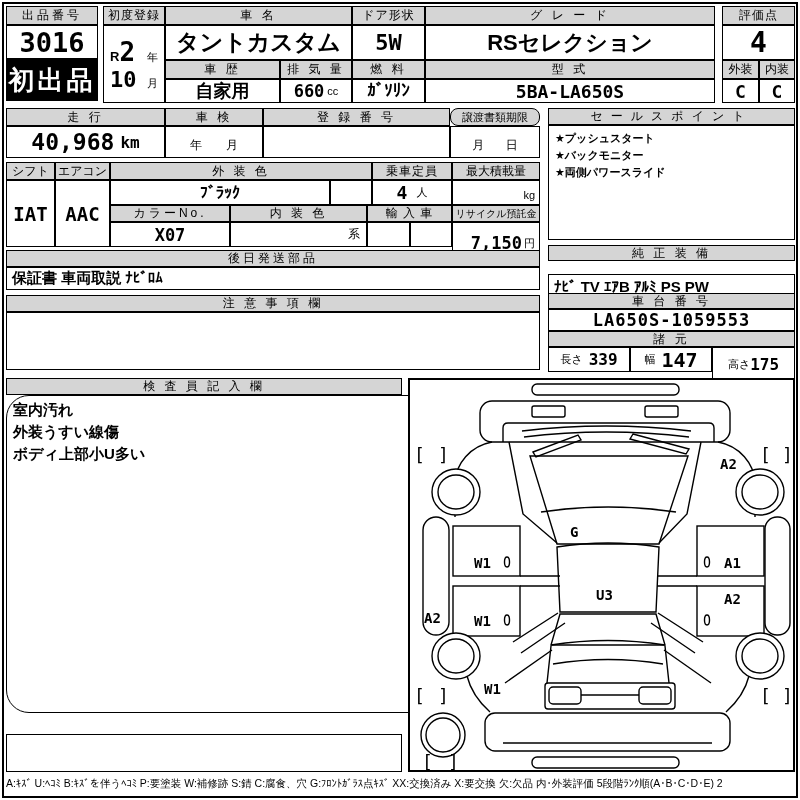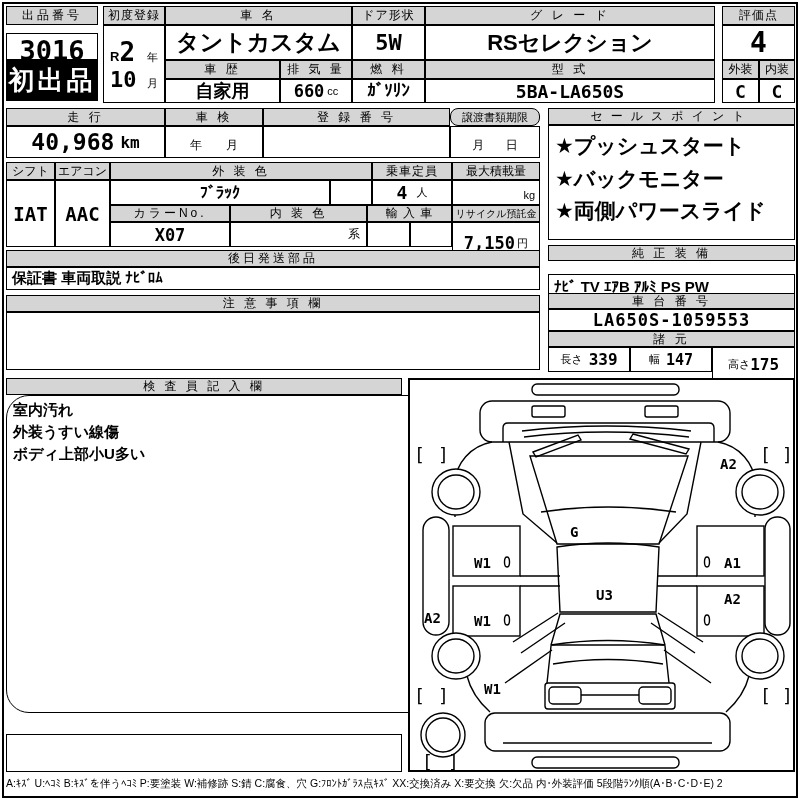--- a/index.html
+++ b/index.html
@@ -10,37 +10,37 @@
      display:flex;align-items:center;justify-content:center;overflow:hidden;white-space:nowrap;}
   .h{background:#d5d5d5;font-size:12px;letter-spacing:3px;font-weight:normal;}
   .h.ls0{letter-spacing:0;}
   .h.ls1{letter-spacing:1px;}
   .v{font-weight:bold;}
   .mono{font-family:"DejaVu Sans Mono","Liberation Mono",monospace;}
   .badge{background:#000;color:#fff;font-size:26px;font-weight:bold;letter-spacing:3px;}
   .leftal{justify-content:flex-start;padding-left:5px;}
   .sub{font-size:11px;font-weight:normal;}
   .salesbox{flex-direction:column;align-items:flex-start;justify-content:flex-start;
-            padding:4px 6px;font-size:21px;font-weight:bold;line-height:1.55;}
+            padding:4px 6px;font-size:11px;font-weight:bold;line-height:1.55;}
   .notesbox{flex-direction:column;align-items:flex-start;justify-content:flex-start;
             padding:3px 6px;font-size:15px;font-weight:bold;line-height:1.45;}
   .legend{position:absolute;left:6px;top:777px;width:790px;font-size:10.5px;
           letter-spacing:0;white-space:nowrap;overflow:hidden;}
   .regcell{flex-direction:column;align-items:stretch;justify-content:center;padding:2px 6px;}
   .regrow{display:flex;align-items:baseline;}
   .spacer{flex:1;}
 </style>
 </head>
 <body>
 
 <div id="page">
   <div class="frame"></div>
 
   <div class="c h" style="left:6px;top:6px;width:92px;height:19px;">出品番号</div>
-  <div class="c v mono" style="left:6px;top:25px;width:92px;height:34px;font-size:27px;margin-top:8px;">3016</div>
+  <div class="c v mono" style="left:6px;top:25px;width:92px;height:34px;font-size:27px;">3016</div>
   <div class="c badge" style="left:6px;top:59px;width:92px;height:42px;">初出品</div>
 
   <div class="c h ls1" style="left:103px;top:6px;width:62px;height:19px;">初度登録</div>
   <div class="c regcell" style="left:103px;top:25px;width:62px;height:78px;">
     <div class="regrow">
       <span class="v" style="font-size:13px;">R</span>
       <span class="v mono" style="font-size:26px;">2</span>
       <span class="spacer"></span>
       <span class="sub">年</span>
     </div>
@@ -115,21 +115,21 @@
   <div class="c h ls0" style="left:452px;top:162px;width:88px;height:18px;">最大積載量</div>
   <div class="c" style="left:452px;top:180px;width:88px;height:25px;justify-content:flex-end;align-items:flex-end;padding:0 4px 3px 0;font-size:11px;">kg</div>
   <div class="c h" style="left:110px;top:205px;width:120px;height:17px;">カラーNo.</div>
   <div class="c h" style="left:230px;top:205px;width:137px;height:17px;">内 装 色</div>
   <div class="c h ls1" style="left:367px;top:205px;width:85px;height:17px;">輸 入 車</div>
   <div class="c h ls0" style="left:452px;top:205px;width:88px;height:17px;font-size:10px;">リサイクル預託金</div>
   <div class="c v mono" style="left:110px;top:222px;width:120px;height:25px;font-size:17px;">X07</div>
   <div class="c" style="left:230px;top:222px;width:137px;height:25px;justify-content:flex-end;align-items:flex-end;padding:0 6px 3px 0;font-size:12px;">系</div>
   <div class="c" style="left:367px;top:222px;width:43px;height:25px;"></div>
   <div class="c" style="left:410px;top:222px;width:42px;height:25px;"></div>
-  <div class="c" style="left:452px;top:222px;width:88px;height:42px;justify-content:flex-end;padding-right:11px;gap:2px;">
+  <div class="c" style="left:452px;top:222px;width:88px;height:42px;justify-content:flex-end;padding-right:4px;gap:2px;">
     <span class="v mono" style="font-size:17px;">7,150</span>
     <span class="sub">円</span>
   </div>
 
   <div class="c h" style="left:6px;top:250px;width:534px;height:17px;">後日発送部品</div>
   <div class="c v leftal" style="left:6px;top:267px;width:534px;height:23px;font-size:15px;">保証書 車両取説 ﾅﾋﾞﾛﾑ</div>
 
   <div class="c h" style="left:548px;top:245px;width:247px;height:16px;">純 正 装 備</div>
   <div class="c v leftal" style="left:548px;top:274px;width:247px;height:24px;font-size:15px;">ﾅﾋﾞ TV ｴｱB ｱﾙﾐ PS PW</div>
 
@@ -138,21 +138,21 @@
 
   <div class="c h" style="left:548px;top:293px;width:247px;height:16px;">車 台 番 号</div>
   <div class="c v mono" style="left:548px;top:309px;width:247px;height:22px;font-size:17px;letter-spacing:1px;">LA650S-1059553</div>
   <div class="c h" style="left:548px;top:331px;width:247px;height:16px;">諸 元</div>
   <div class="c" style="left:548px;top:347px;width:82px;height:25px;gap:6px;">
     <span class="sub">長さ</span>
     <span class="v mono" style="font-size:16px;">339</span>
   </div>
   <div class="c" style="left:630px;top:347px;width:82px;height:25px;gap:6px;">
     <span class="sub">幅</span>
-    <span class="v mono" style="font-size:15px;">147</span>
+    <span class="v mono" style="font-size:20px;">147</span>
   </div>
   <div class="c" style="left:712px;top:347px;width:83px;height:35px;">
     <span class="sub">高さ</span>
     <span class="v mono" style="font-size:16px;">175</span>
   </div>
 
   <div class="c h" style="left:6px;top:378px;width:396px;height:17px;">検 査 員 記 入 欄</div>
   <div class="c notesbox" style="left:6px;top:395px;width:432px;height:318px;border-radius:23px;">
     <div>室内汚れ</div>
     <div>外装うすい線傷</div>

